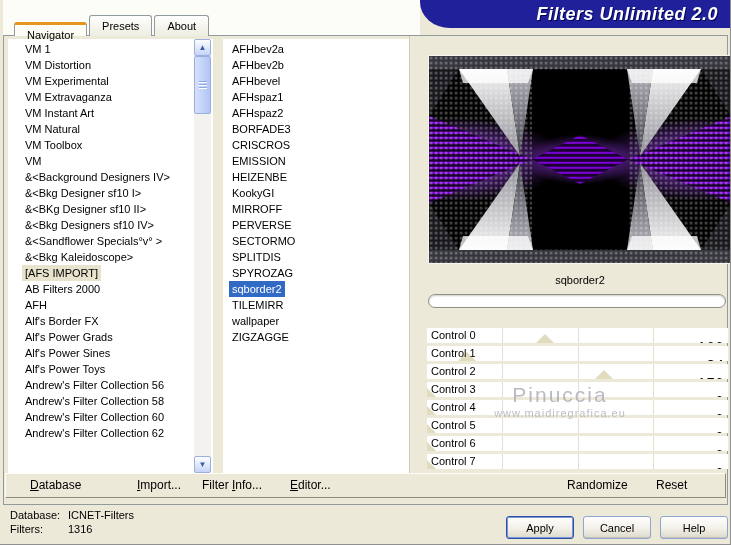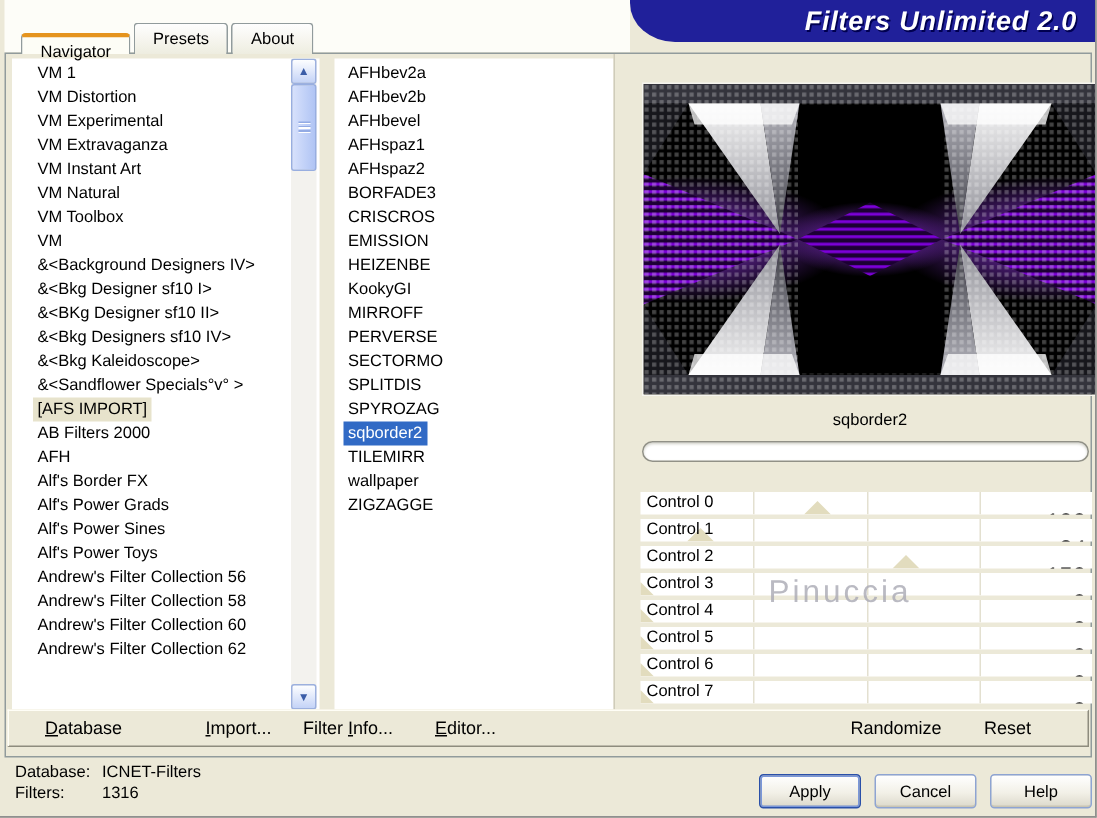--- a/index.html
+++ b/index.html
@@ -99,22 +99,22 @@
         <div class="li">VM Experimental</div>
         <div class="li">VM Extravaganza</div>
         <div class="li">VM Instant Art</div>
         <div class="li">VM Natural</div>
         <div class="li">VM Toolbox</div>
         <div class="li">VM</div>
         <div class="li">&amp;&lt;Background Designers IV&gt;</div>
         <div class="li">&amp;&lt;Bkg Designer sf10 I&gt;</div>
         <div class="li">&amp;&lt;BKg Designer sf10 II&gt;</div>
         <div class="li">&amp;&lt;Bkg Designers sf10 IV&gt;</div>
+        <div class="li">&amp;&lt;Sandflower Specials°v° &gt;</div>
         <div class="li">&amp;&lt;Bkg Kaleidoscope&gt;</div>
-        <div class="li">&amp;&lt;Sandflower Specials°v° &gt;</div>
         <div class="li hl">[AFS IMPORT]</div>
         <div class="li">AB Filters 2000</div>
         <div class="li">AFH</div>
         <div class="li">Alf's Border FX</div>
         <div class="li">Alf's Power Grads</div>
         <div class="li">Alf's Power Sines</div>
         <div class="li">Alf's Power Toys</div>
         <div class="li">Andrew's Filter Collection 56</div>
         <div class="li">Andrew's Filter Collection 58</div>
         <div class="li">Andrew's Filter Collection 60</div>
@@ -259,20 +259,21 @@
             <i class="tick t50"></i>
             <i class="tick t75"></i>
             <b class="marker" style="left: 0%;"></b>
             <span class="clab">Control 7</span>
             <span class="cval">0</span>
           </div>
         </div>
 
       <div class="wmark">
         <div class="wm1">Pinuccia</div>
+        <div class="wm2">www.maidiregrafica.eu</div>
       </div>
     </div>
 
     <div class="mstrip">
       <div class="mitem" style="left:24px"><span></span><u>D</u><span>atabase</span></div>
       <div class="mitem" style="left:131px"><span></span><u>I</u><span>mport...</span></div>
       <div class="mitem" style="left:196px"><span>Filter </span><u>I</u><span>nfo...</span></div>
       <div class="mitem" style="left:284px"><span></span><u>E</u><span>ditor...</span></div>
       <div class="mitem" style="left:561px">Randomize</div>
       <div class="mitem" style="left:650px">Reset</div>

